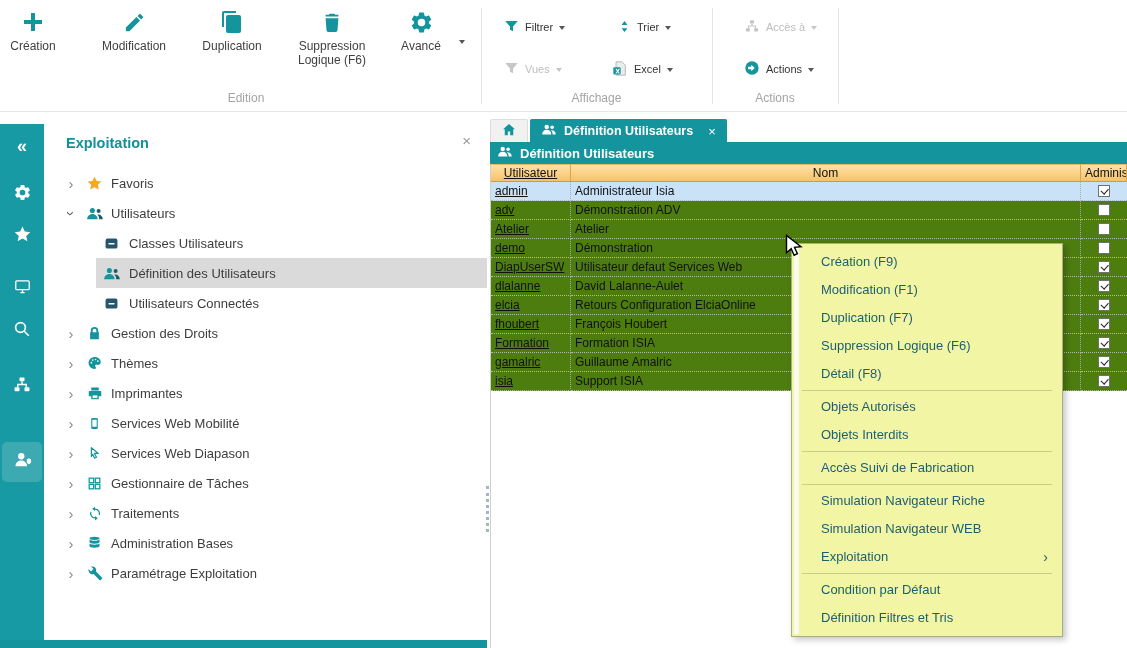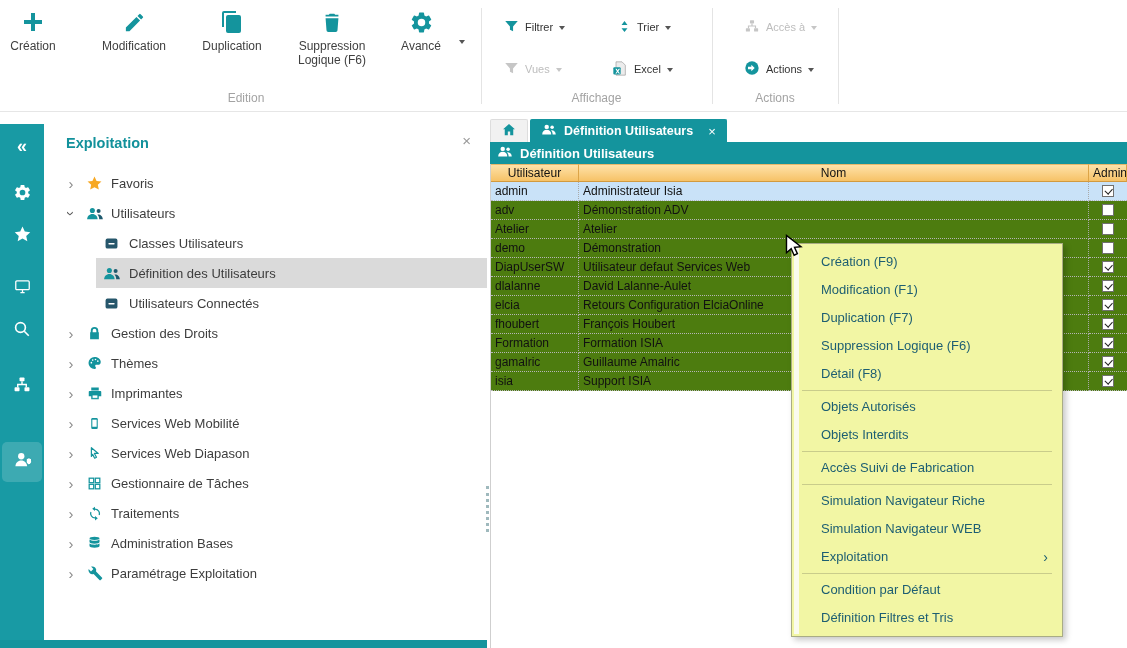--- a/index.html
+++ b/index.html
@@ -44,21 +44,21 @@
   .main { position:absolute; left:490px; top:119px; right:0; bottom:0; }
   .tabbar { position:absolute; top:0; left:0; right:0; height:23px; display:flex; align-items:flex-end; gap:2px; }
   .tab { height:23px; display:flex; align-items:center; padding:0 10px; background:#f1f1f1; border:1px solid #ddd; border-bottom:none; border-radius:2px 2px 0 0; }
   .tab.active { background:#14949D; color:#fff; font-weight:bold; font-size:12.5px; gap:7px; border-color:#14949D; }
   .tabclose { margin-left:8px; font-size:13px; font-weight:normal; }
   .titlebar { position:absolute; top:23px; left:0; right:0; height:22px; background:#14949D; color:#fff; display:flex; align-items:center; gap:7px; padding-left:7px; font-size:13px; font-weight:bold; }
   .grid { position:absolute; top:45px; left:0; right:0; bottom:0; border-left:1px solid #cfcfcf; background:#fff; }
   .ghead { display:flex; height:18px; }
   .gh { background:linear-gradient(#FEE2A9,#F6C267); border-right:1px solid #DCA447; border-top:1px solid #E8B86B; border-bottom:1px solid #D29A3F; font-size:12px; color:#111; display:flex; align-items:center; justify-content:center; overflow:hidden; white-space:nowrap; }
   .gh.c3 { justify-content:flex-start; padding-left:4px; }
-  .c1 { width:88px; } .c2 { width:510px; } .c3 { flex:1; }
+  .c1 { width:80px;text-decoration:underline; } .c2 { width:510px; } .c3 { flex:1; }
   .grow { display:flex; height:19px; background:#fff; }
   .grow.selected .gc { background:#C9E2F8; }
   .gc { font-size:12px; color:#111; display:flex; align-items:center; padding:0 4px; border-right:1px dotted #a9a9a9; border-bottom:1px dotted #b5b5b5; overflow:hidden; white-space:nowrap; background:#4d7c0f; }
   .gc.c3 { justify-content:center; border-right:none; }
   .cb { width:12px; height:12px; border:1px solid #707070; background:#fff; position:relative; display:inline-block; }
   .cb.checked::after { content:""; position:absolute; left:2px; top:1.5px; width:6px; height:3.5px; border-left:1.8px solid #222; border-bottom:1.8px solid #222; transform:rotate(-48deg); }
 
   
   .cmenu { position:absolute; left:791px; top:243px; width:272px; background:#F2F6A4; border:1px solid #A9AC85; box-shadow:3px 3px 6px rgba(0,0,0,.22); padding:4px 2px; z-index:50; }
   .cmenu::before { content:""; position:absolute; left:2px; top:2px; bottom:2px; width:5px; background:#FAFBEF; }

